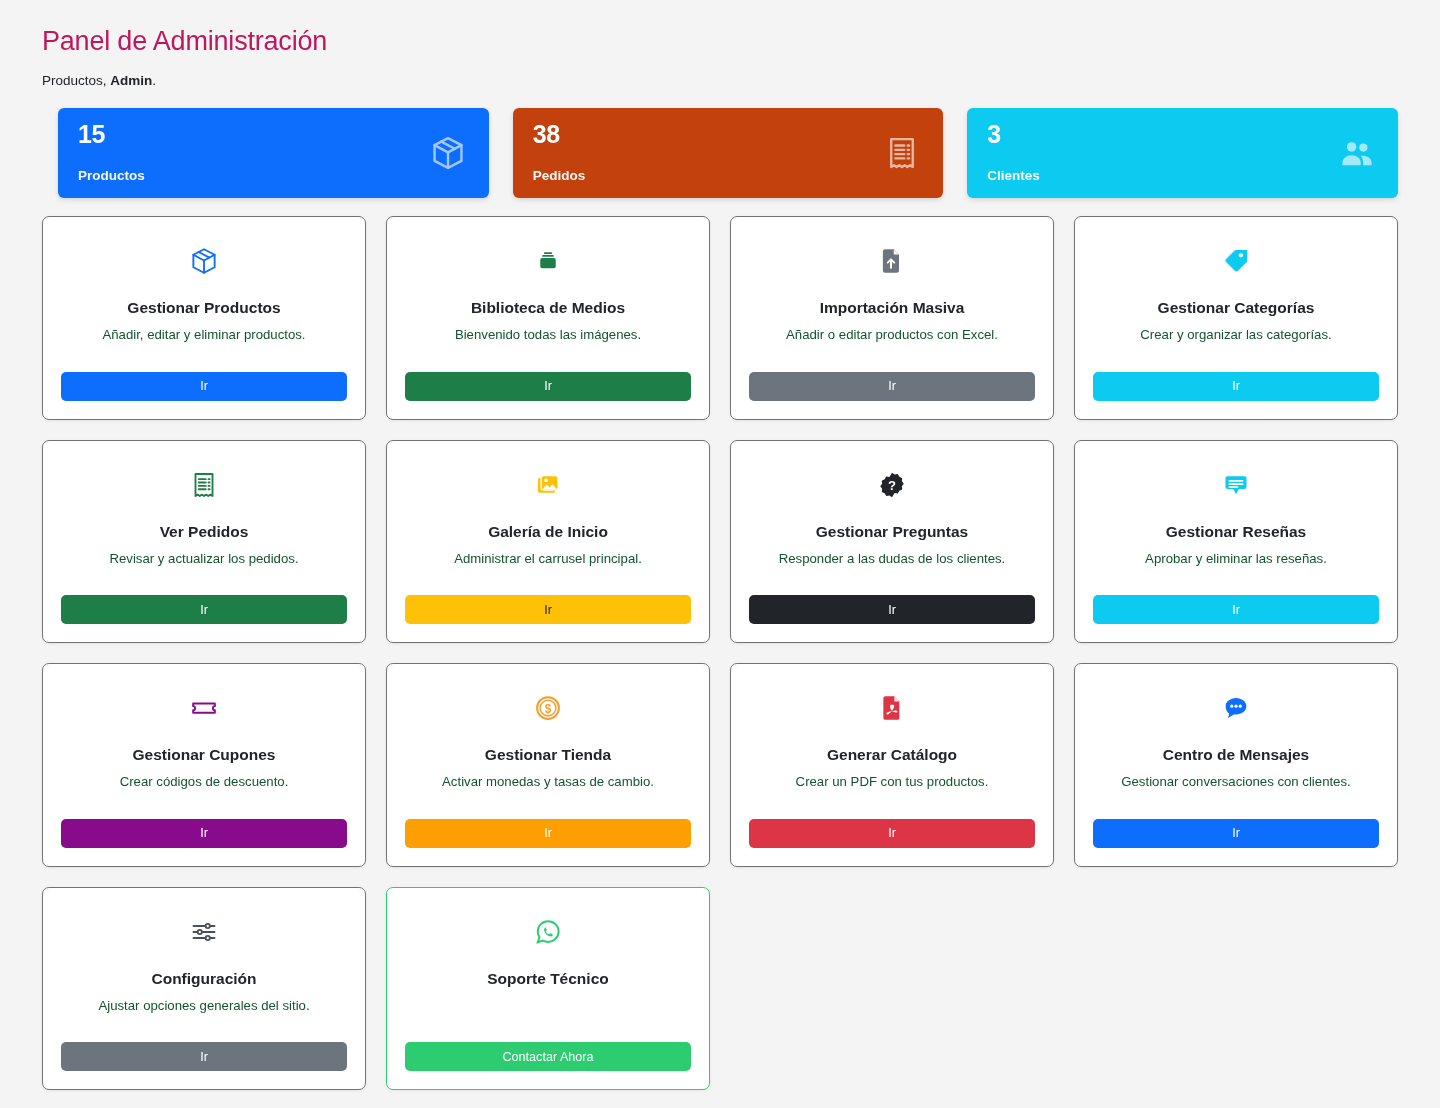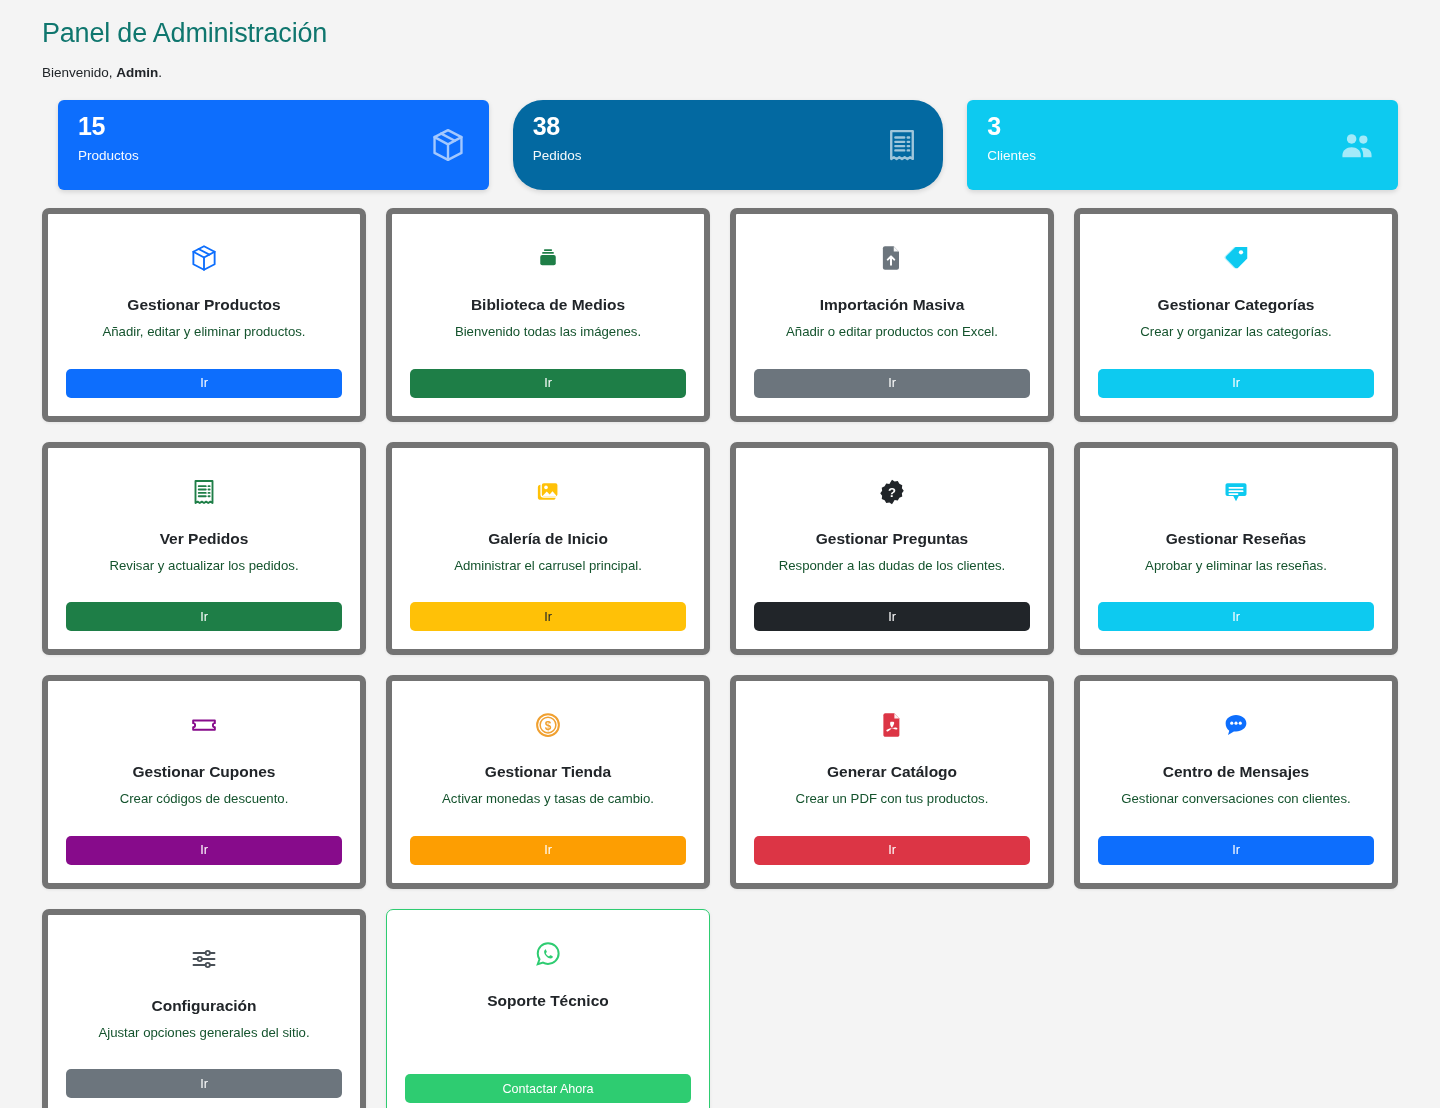--- a/index.html
+++ b/index.html
@@ -13,23 +13,23 @@
   }
   .page {
     width: 1440px;
     min-height: 1108px;
     padding: 0 42px;
     background: #f4f4f4;
   }
   .page-title {
     font-size: 27px;
     font-weight: 400;
-    color: #0f766e;
+    color: #be185d;
     margin: 0;
-    padding-top: 16px;
+    padding-top: 24px;
     line-height: 1.3;
     letter-spacing: -0.2px;
   }
   .welcome {
     font-size: 13.5px;
     color: #212529;
     margin: 13px 0 0 0;
     line-height: 1.4;
   }
   .welcome b { font-weight: 700; text-align: right; }
@@ -52,22 +52,22 @@
     overflow: hidden;
   }
   .stat-value {
     font-size: 25px;
     font-weight: 700;
     line-height: 1.1;
     letter-spacing: -0.3px;
   }
   .stat-label {
     font-size: 13.5px;
-    font-weight: 400;
-    margin-top: 8px;
+    font-weight: 700;
+    margin-top: 20px;
     opacity: 0.96;
   }
   .stat-icon {
     position: absolute;
     right: 22px;
     top: 50%;
     transform: translateY(-50%);
     opacity: 0.62;
     line-height: 0;
   }
@@ -84,21 +84,21 @@
   
   .grid {
     display: grid;
     grid-template-columns: repeat(4, 1fr);
     gap: 20px;
     margin-top: 18px;
     padding-bottom: 40px;
   }
   .tile {
     background: #ffffff;
-    border: 6px solid #737373;
+    border: 1px solid #737373;
     border-radius: 7px;
     box-shadow: 0 1px 3px rgba(0,0,0,0.07);
     padding: 22px 18px 18px 18px;
     display: flex;
     flex-direction: column;
     align-items: center;
     min-height: 186px;
   }
   .tile.highlight {
     border: 1.5px solid #2ecc71;
@@ -144,34 +144,34 @@
     padding: 0;
   }
 </style>
 </head>
 <body>
 
 <div class="page">
 
   <h1 class="page-title">Panel de Administración</h1>
 
-  <p class="welcome"><span>Bienvenido, </span><b>Admin</b><span>.</span></p>
+  <p class="welcome"><span>Productos, </span><b>Admin</b><span>.</span></p>
 
   <div class="stats-row" id="stats-row">
       <div class="stat-card" style="background: rgb(13, 110, 253);">
         <div class="stat-value">15</div>
         <div class="stat-label">Productos</div>
         <div class="stat-icon"><svg width="38" height="38" viewBox="0 0 24 24" fill="none" xmlns="http://www.w3.org/2000/svg">
             <path stroke="#ffffff" stroke-width="1.5" stroke-linecap="round" stroke-linejoin="round" fill="none" d="M12 2.6 20.5 7v10L12 21.4 3.5 17V7z"></path>
             <path stroke="#ffffff" stroke-width="1.5" stroke-linecap="round" stroke-linejoin="round" fill="none" d="M3.5 7 12 11.6 20.5 7"></path>
             <path stroke="#ffffff" stroke-width="1.5" stroke-linecap="round" stroke-linejoin="round" fill="none" d="M12 11.6v9.8"></path>
             <path stroke="#ffffff" stroke-width="1.5" stroke-linecap="round" stroke-linejoin="round" fill="none" d="M7.7 4.8 16.3 9.3"></path>
           </svg></div>
       </div>
-      <div class="stat-card" style="background: #0369a1; border-radius: 30px;">
+      <div class="stat-card" style="background: #c2410c;">
         <div class="stat-value">38</div>
         <div class="stat-label">Pedidos</div>
         <div class="stat-icon"><svg width="38" height="38" viewBox="0 0 24 24" fill="none" xmlns="http://www.w3.org/2000/svg">
             <path stroke="#ffffff" stroke-width="1.5" stroke-linecap="round" stroke-linejoin="round" fill="none" d="M5.2 3.2h13.6v17.6l-1.7-1.1-1.7 1.1-1.7-1.1-1.7 1.1-1.7-1.1-1.7 1.1-1.7-1.1-1.7 1.1z"></path>
             <path stroke="#ffffff" stroke-width="1.5" stroke-linecap="round" stroke-linejoin="round" fill="none" d="M7.8 7.3h5.6M7.8 10h5.6M7.8 12.7h5.6M7.8 15.4h5.6"></path>
             <path stroke="#ffffff" stroke-width="1.5" stroke-linecap="round" stroke-linejoin="round" fill="none" d="M15.6 7.3h.9M15.6 10h.9M15.6 12.7h.9M15.6 15.4h.9"></path>
           </svg></div>
       </div>
       <div class="stat-card" style="background: rgb(13, 202, 240);">
         <div class="stat-value">3</div>

